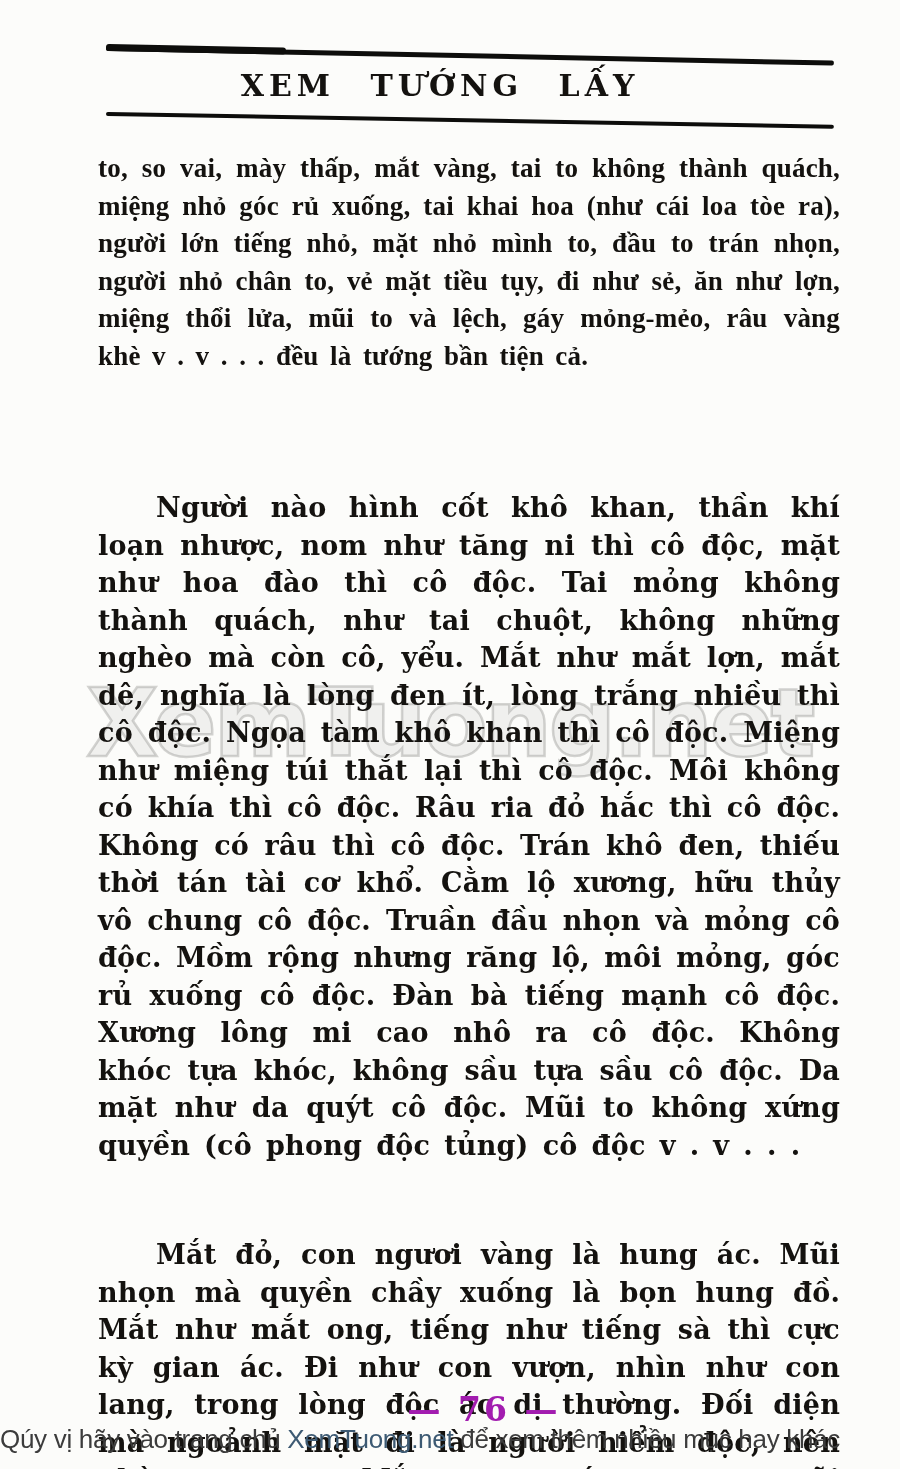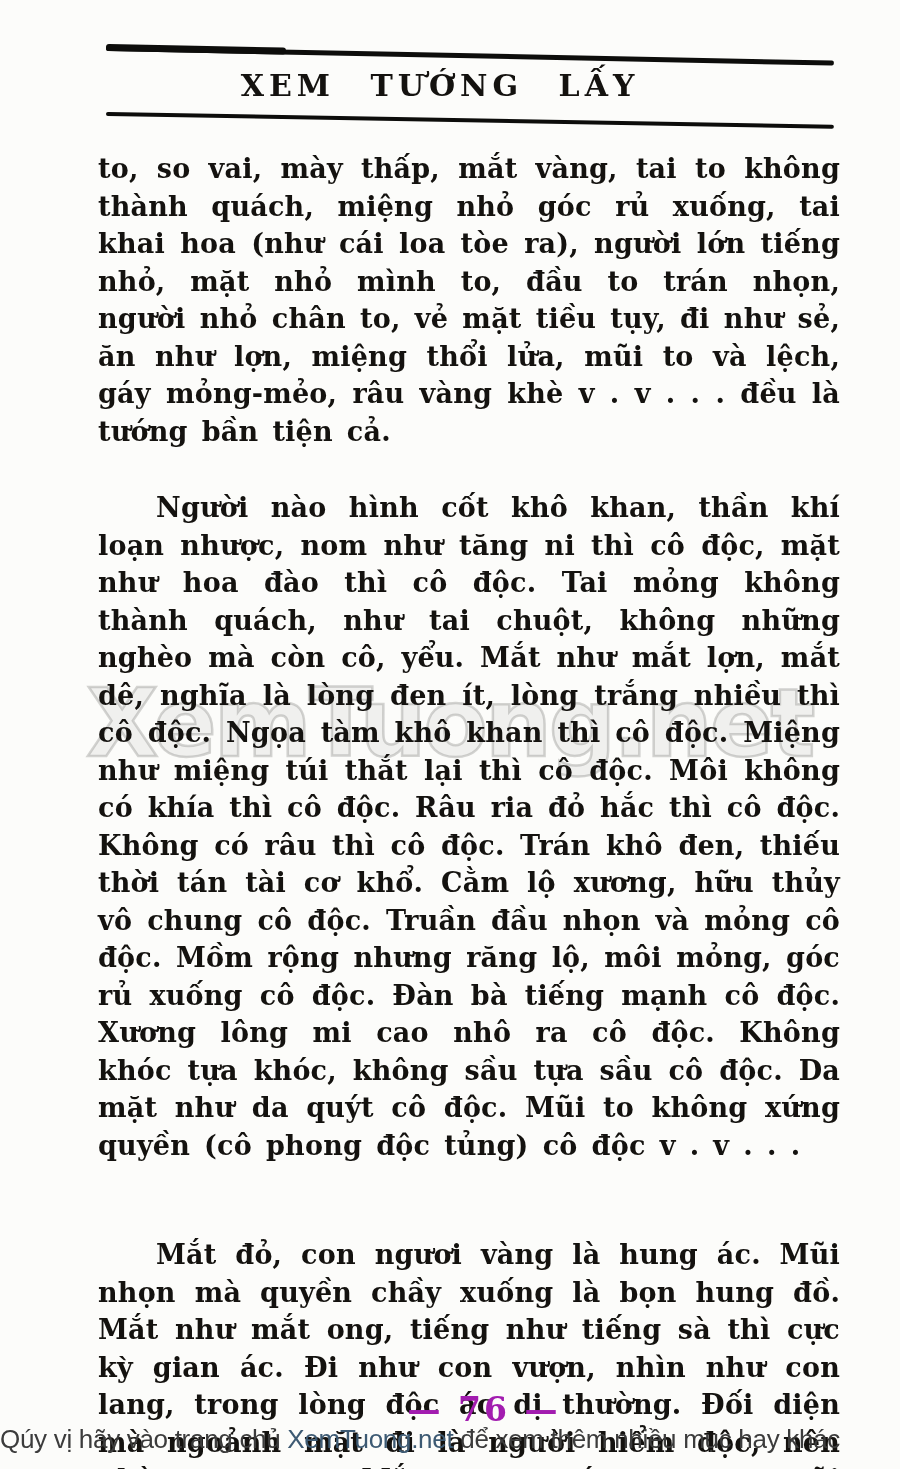--- a/index.html
+++ b/index.html
@@ -29,21 +29,21 @@
     font-size: 94px; letter-spacing: -3px; line-height: 1.1;
     color: rgba(140, 140, 138, 0.10);
     -webkit-text-stroke: 2.5px rgba(115, 115, 112, 0.30);
     pointer-events: none; white-space: nowrap;
   }
   .body-text {
     position: absolute; left: 98px; width: 742px; margin: 0;
     font-size: 27px; font-weight: 700; line-height: 37.5px;
     text-align: justify; letter-spacing: 0.2px; word-spacing: 4.5px; z-index: 1;
   }
-  .para-intro { top: 150px; }
+  .para-intro { top: 150px; font-family: Liberation Serif, serif; }
   .para-codoc { top: 489px; }
   .para-hungac { top: 1236px; text-align-last: justify; }
   .indent { text-indent: 58px; }
   .section-heading {
     position: absolute; left: 98px; width: 742px; margin: 0;
     text-align: center; font-size: 29px; font-weight: 700;
     letter-spacing: 2px; word-spacing: 12px; z-index: 1;
   }
   .heading-codoc { top: 446px; }
   .heading-hungac { top: 1136px; }

